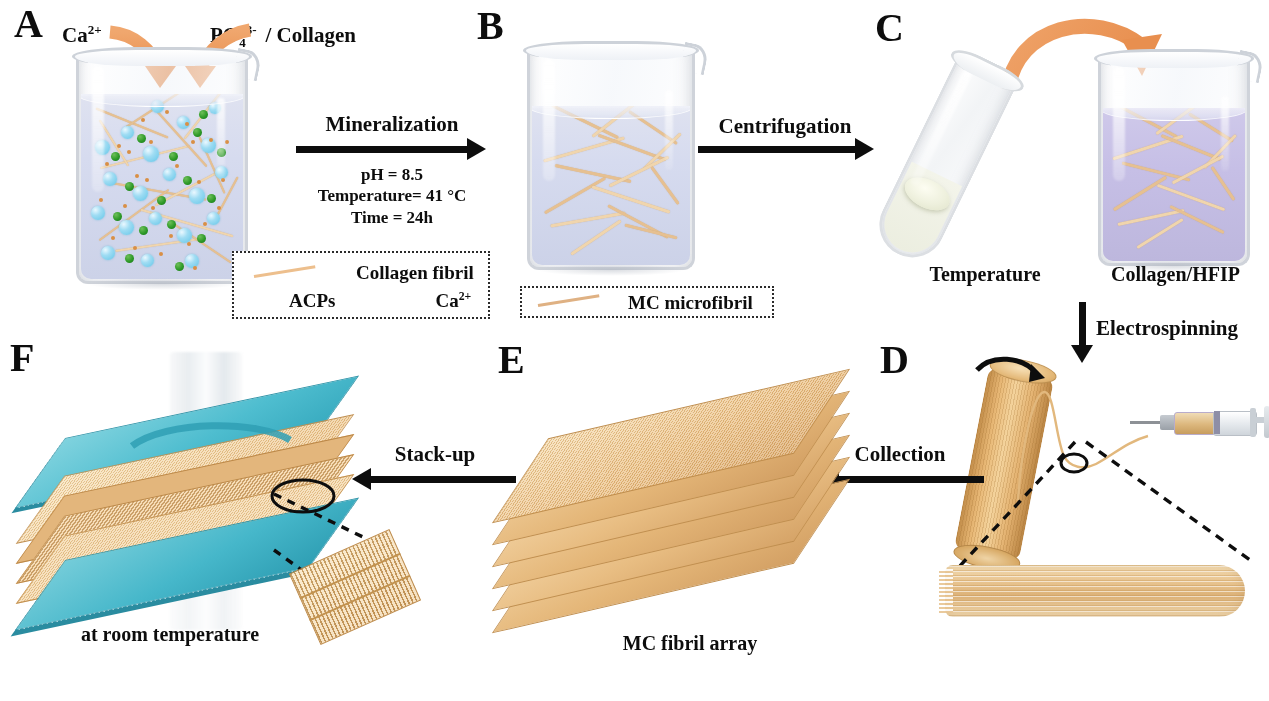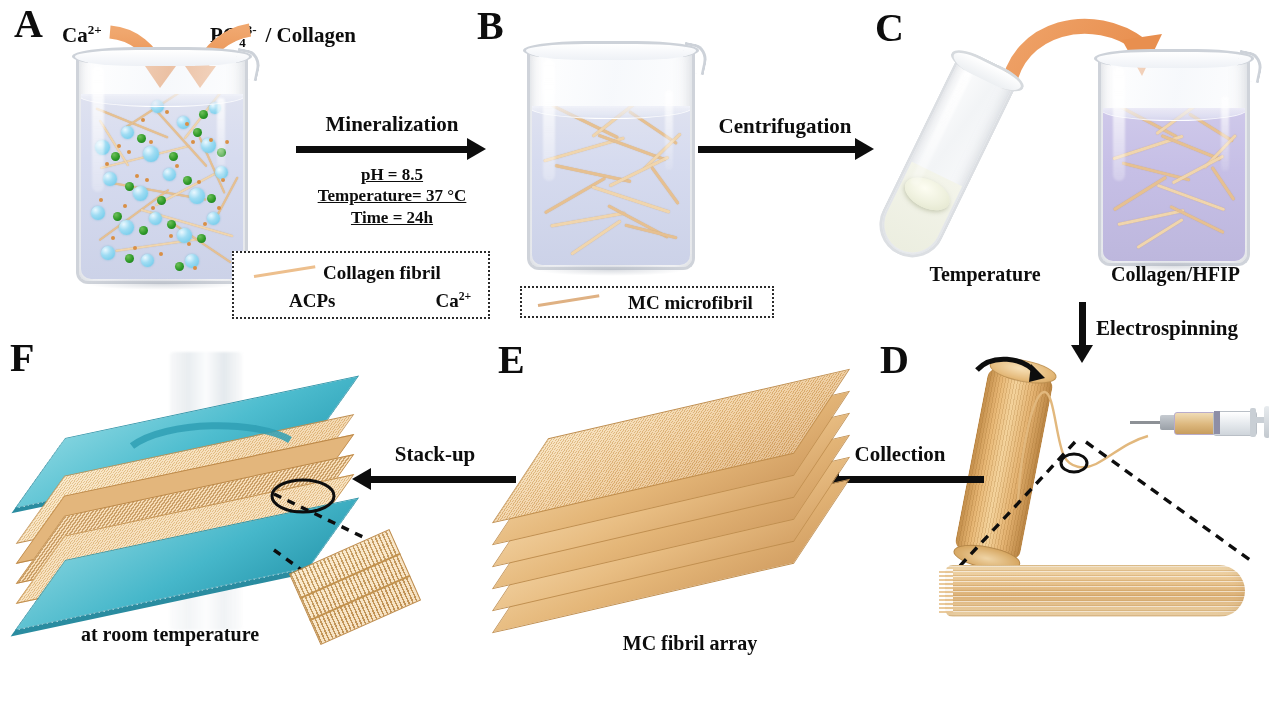--- a/index.html
+++ b/index.html
@@ -7,21 +7,21 @@
   body{width:1269px;height:701px;font-family:"Liberation Serif",serif;color:#111;overflow:hidden;}
   #stage{position:relative;width:1269px;height:701px;background:#fff;}
   .abs{position:absolute;}
   .panel-label{font-family:"Liberation Serif",serif;font-weight:bold;font-size:40px;line-height:1;color:#0d0d0d;}
   .chem{font-family:"Liberation Serif",serif;font-weight:bold;font-size:21px;color:#0d0d0d;white-space:nowrap;}
   .chem sup{font-size:.62em;vertical-align:super;}
   .chem sub{font-size:.62em;vertical-align:sub;}
   .caption{font-family:"Liberation Serif",serif;font-weight:bold;font-size:20px;color:#0d0d0d;text-align:center;white-space:nowrap;}
   .caption2{font-family:"Liberation Serif",serif;font-weight:bold;font-size:20px;color:#0d0d0d;text-align:center;line-height:1.25;}
   .arrow-title{font-family:"Liberation Serif",serif;font-weight:bold;font-size:21px;color:#0d0d0d;text-align:center;white-space:nowrap;}
-  .arrow-sub{font-family:"Liberation Serif",serif;font-weight:bold;font-size:17px;color:#0d0d0d;text-align:center;line-height:1.25;white-space:nowrap;text-decoration:underline;}
+  .arrow-sub{font-family:"Liberation Serif",serif;font-weight:bold;font-size:17px;color:#0d0d0d;text-align:center;line-height:1.25;white-space:nowrap;}
 
   
   .beaker{position:absolute;}
   .beaker .glass{
     position:absolute;left:0;top:0;right:0;bottom:0;
     border:3px solid #cfd3da;
     border-top:none;
     border-radius:6px 6px 12px 12px;
     background:linear-gradient(100deg,rgba(255,255,255,.75),rgba(238,242,248,.5) 45%,rgba(255,255,255,.8));
     box-shadow:inset 6px 0 14px -6px rgba(120,130,145,.35), inset -8px 0 16px -6px rgba(120,130,145,.30);
@@ -230,28 +230,28 @@
     </div>
     <div class="rim"></div>
     <div class="spout"></div>
     <div class="base-shadow"></div>
   </div>
 
   <div class="abs arrow-title" style="left:294px;top:112px;width:196px;">Mineralization</div>
   <div class="harrow" style="left:296px;top:146px;width:172px;"></div>
   <div class="abs arrow-sub" style="left:286px;top:164px;width:212px;">
     <div>pH = 8.5</div>
-    <div>Temperature= 37 °C</div>
+    <div>Temperature= 41 °C</div>
     <div>Time = 24h</div>
   </div>
 
   <div class="legend-box" style="left:232px;top:251px;width:258px;height:68px;">
     <div class="legend-row" style="left:16px;top:6px;width:238px;height:28px;">
       <span class="swatch-line" style="margin-left:4px;margin-top:6px;"></span>
-      <span class="legend-text" style="margin-left:7px;">Collagen fibril</span>
+      <span class="legend-text" style="margin-left:40px;">Collagen fibril</span>
     </div>
     <div class="legend-row" style="left:10px;top:34px;width:248px;height:28px;gap:38px;">
       <span class="swatch-acp"></span>
       <span class="legend-text" style="margin-left:7px;">ACPs</span>
       <span class="swatch-ca" style="margin-left:22px;"></span>
       <span class="legend-text" style="margin-left:2px;"><span>Ca</span><sup>2+</sup></span>
       <span class="swatch-po4" style="margin-left:12px;margin-top:2px;"></span>
       <span class="legend-text" style="margin-left:24px;"><span>PO</span><sub>4</sub><sup>3</sup></span>
     </div>
   </div>

